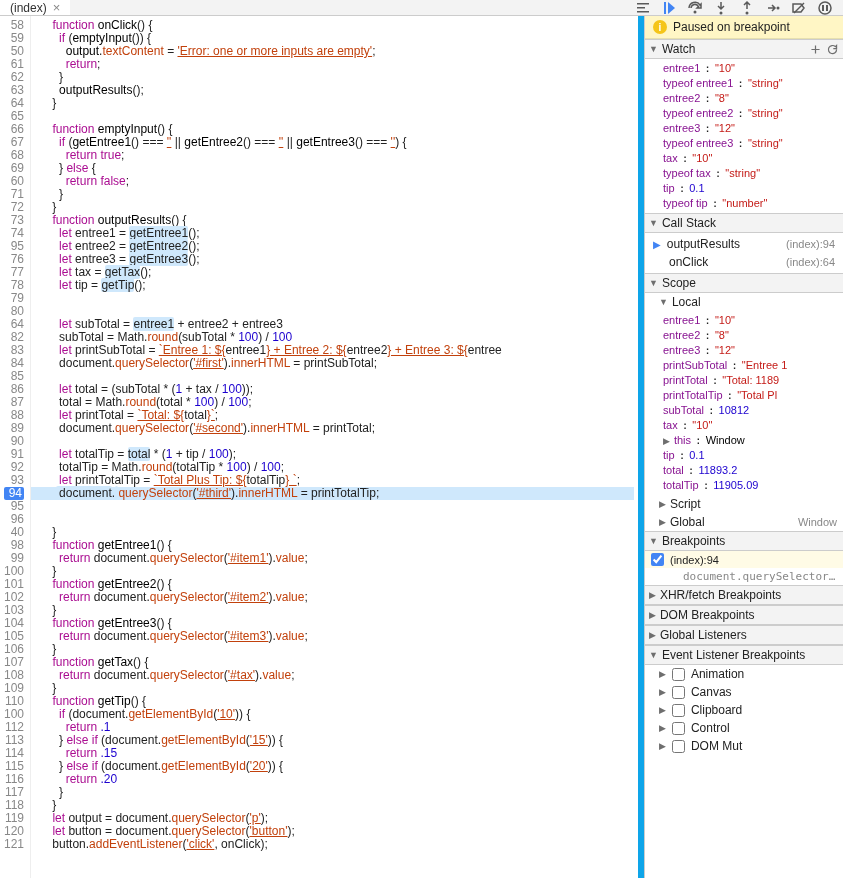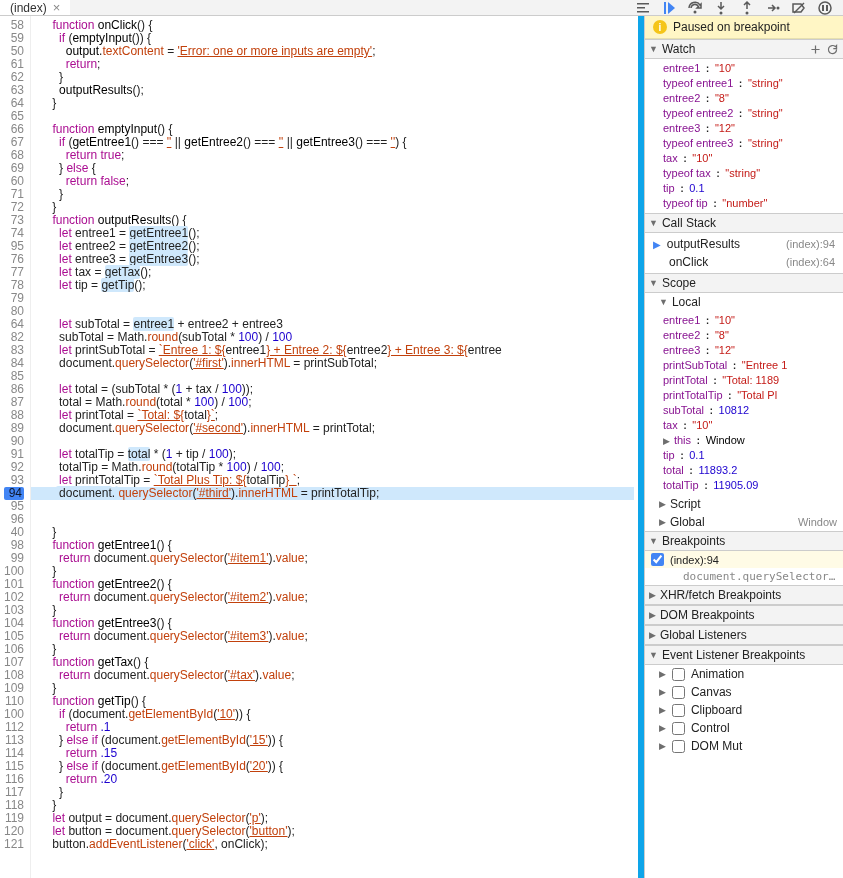--- a/index.html
+++ b/index.html
@@ -10,21 +10,21 @@
 .tab.active { background:#fff; }
 .tab-close { color:#888; font-size:13px; }
 .tabspacer { flex:1; }
 .tb-icons { display:flex; gap:10px; padding:0 10px; align-items:center; }
 .tb-icons svg { width:16px; height:16px; fill:#5a5a5a; }
 .tb-icons .blue { fill:#4285f4; }
 .content { display:flex; flex:1; min-height:0; }
 .editor { flex:1; display:flex; overflow:hidden; font-family:Menlo,Consolas,monospace; font-size:12px; line-height:13px; border-right:6px solid #0ea5e9; }
 .gutter { background:#fff; color:#888; text-align:right; padding:3px 6px 0 4px; border-right:1px solid #eee; user-select:none; }
 .gutter div { height:13px; }
-.gutter .bp { background:#4285f4; color:#0f172a; border-radius:2px; padding:0 2px; }
+.gutter .bp { background:#4285f4; color:#ffffff; border-radius:2px; padding:0 2px; }
 .code { flex:1; padding:3px 4px 0 8px; white-space:pre; overflow:hidden; position:relative; }
 .code div { height:13px; }
 .code .hl { background:#cfe8fc; margin-left:-8px; padding-left:8px; }
 .kw { color:#aa0d91; }
 .num { color:#1c00cf; }
 .str { color:#c2410c;text-decoration:underline; }
 .prop { color:#c2410c; }
 .id { color:#000; }
 .right { width:199px; display:flex; flex-direction:column; overflow:hidden; background:#fff; border-left:1px solid #ccc; }
 .pausebar { background:#fff6c5; border-bottom:1px solid #e6e0b0; padding:4px 8px; display:flex; align-items:center; gap:6px; font-size:12px; }

